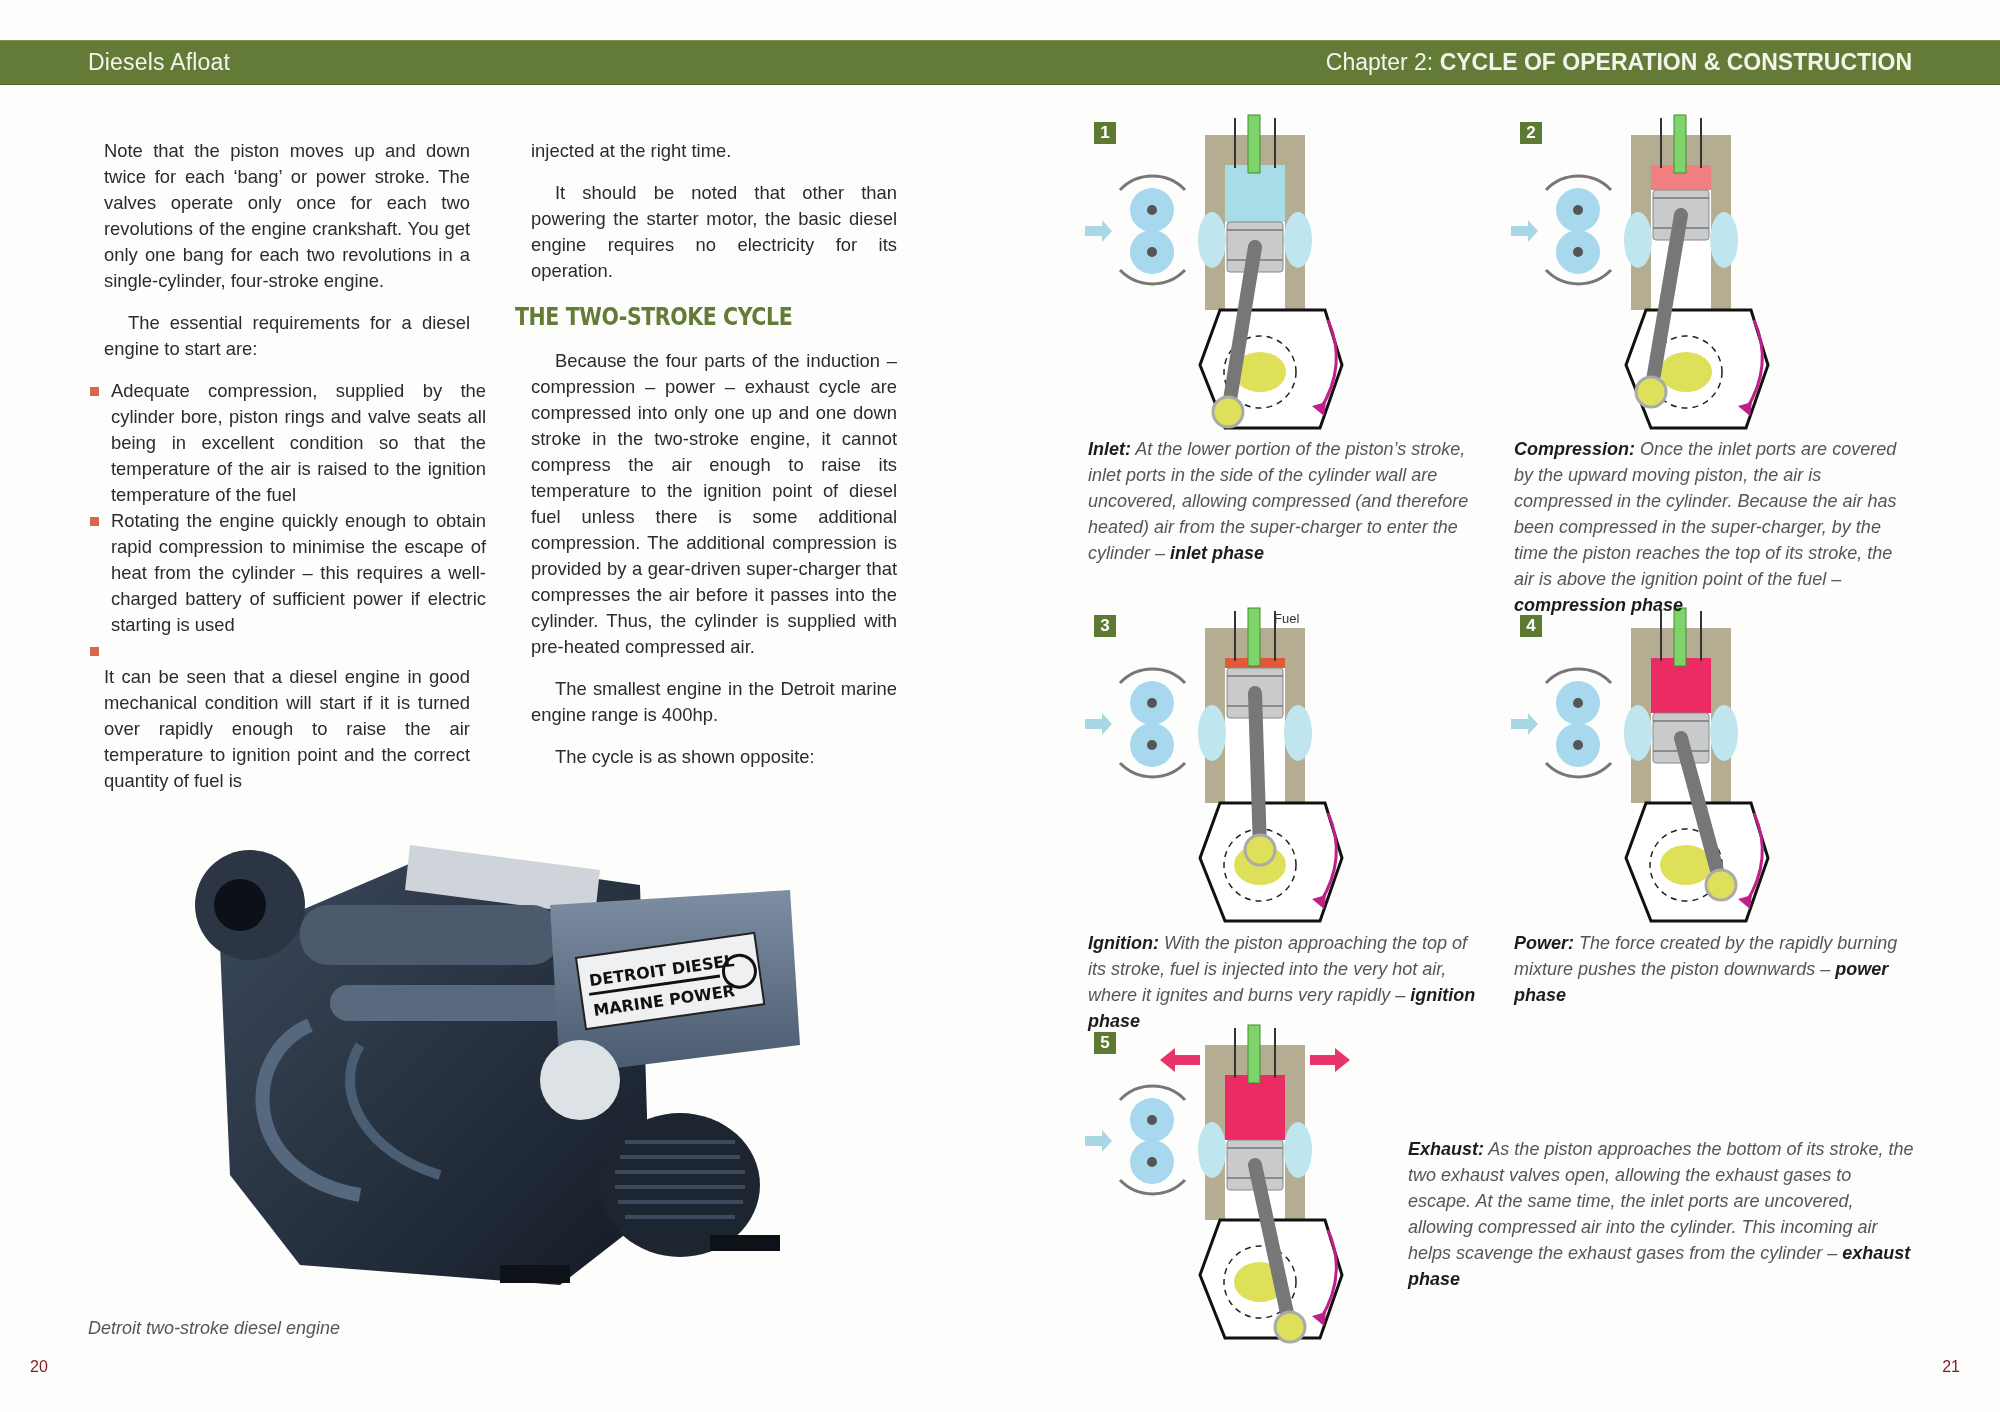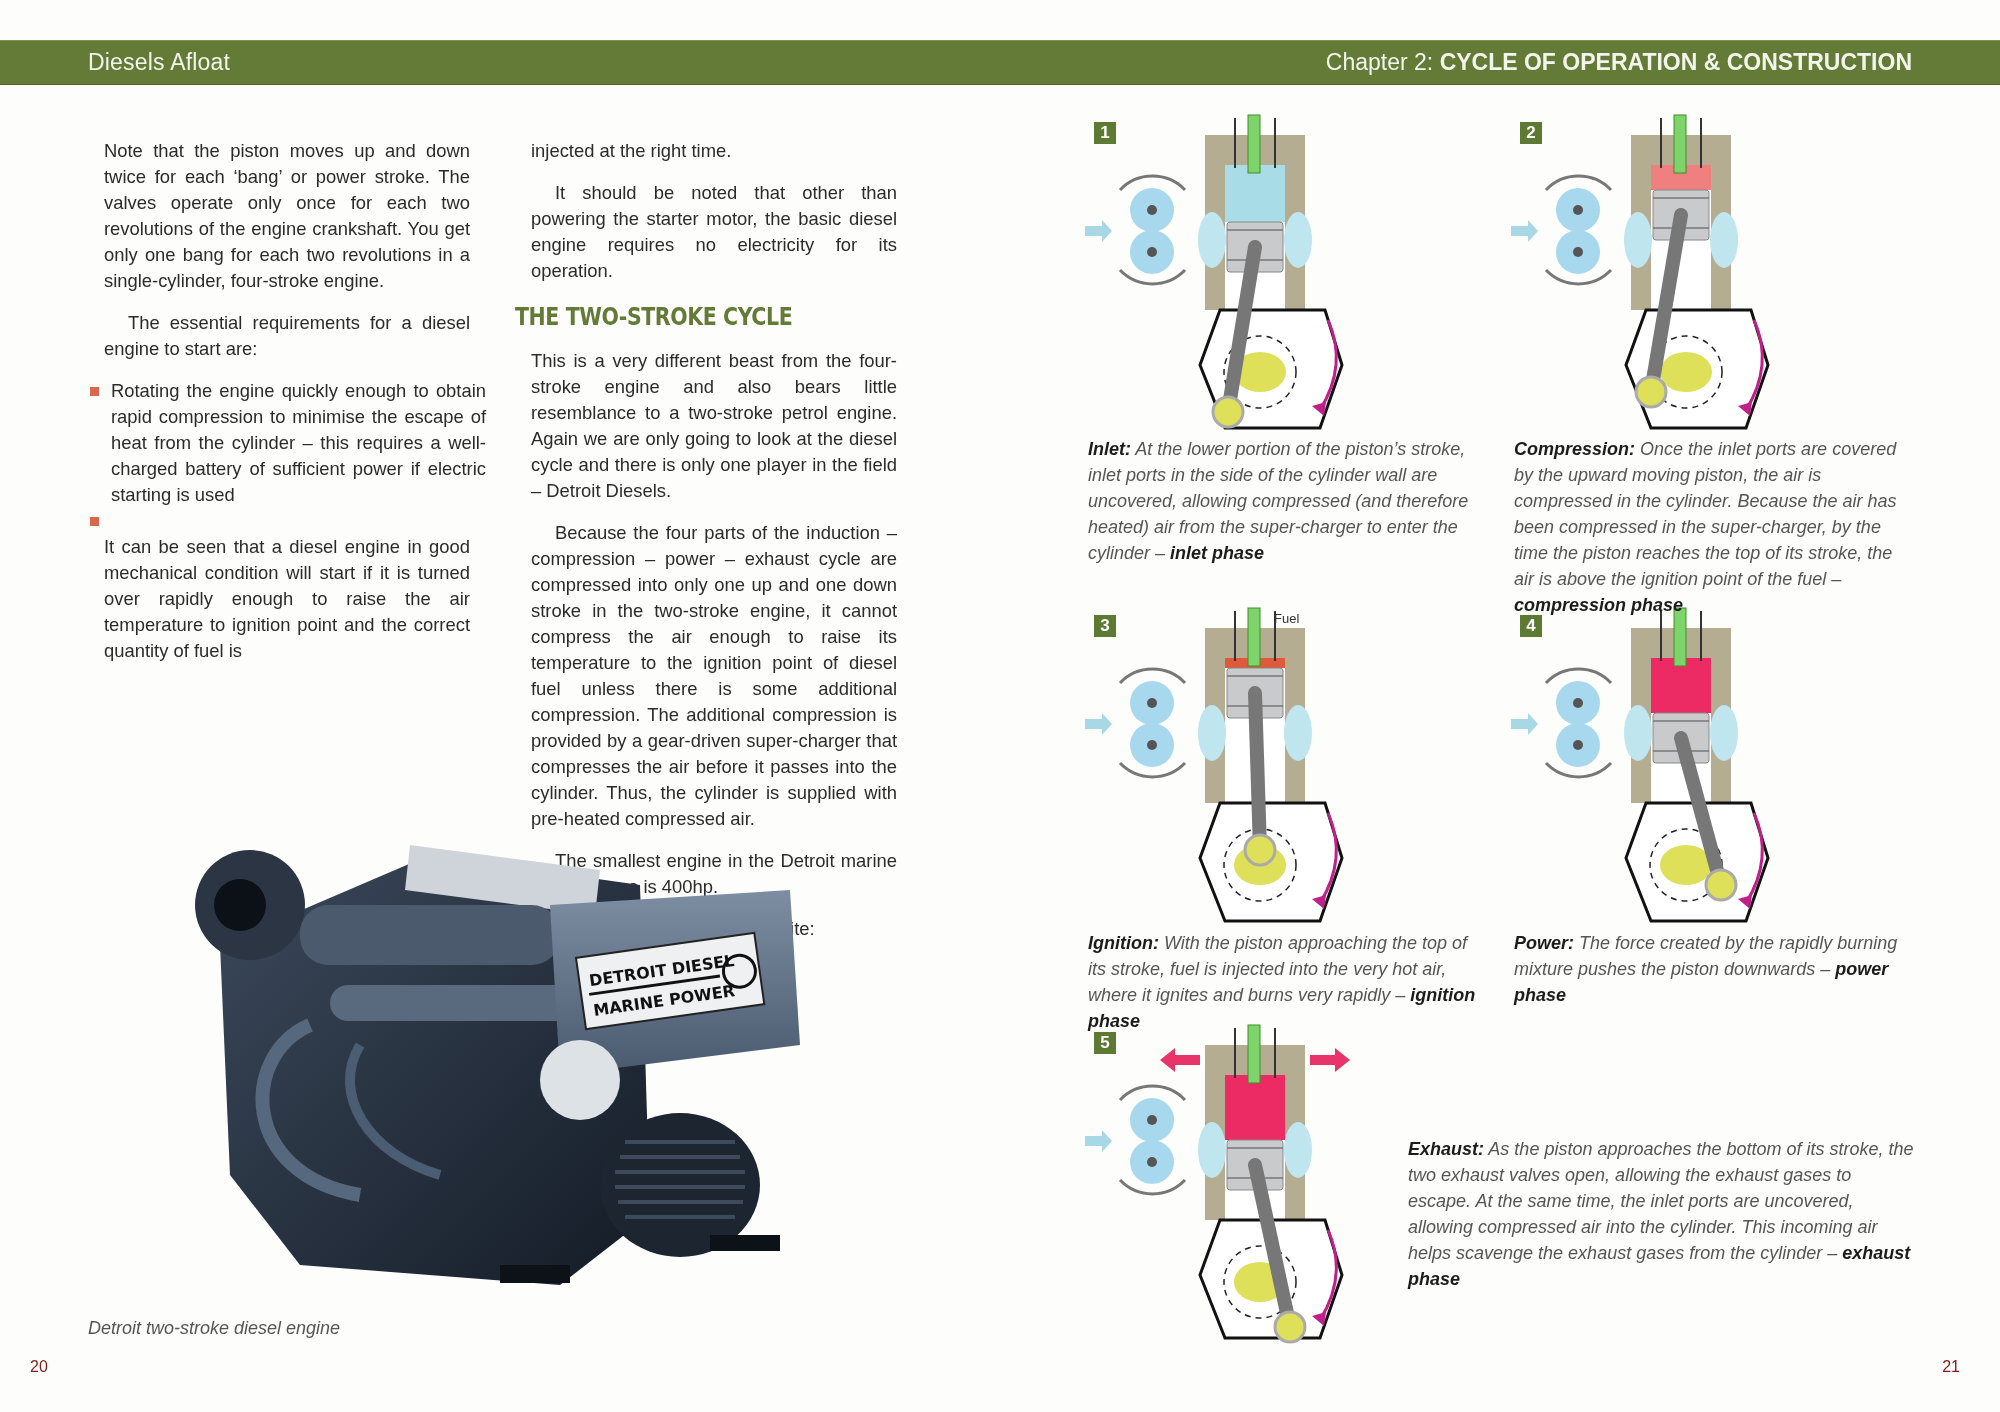--- a/index.html
+++ b/index.html
@@ -79,31 +79,31 @@
   <div class="header-left">Diesels Afloat</div>
   <div class="header-right">
     <span>Chapter 2: </span><span class="strong">CYCLE OF OPERATION &amp; CONSTRUCTION</span>
   </div>
 </div>
 
 <div class="col col1">
   <p>Note that the piston moves up and down twice for each ‘bang’ or power stroke. The valves operate only once for each two revolutions of the engine crankshaft. You get only one bang for each two revolutions in a single-cylinder, four-stroke engine.</p>
   <p class="indent">The essential requirements for a diesel engine to start are:</p>
   <ul class="bullets">
+    <li><span class="sq"></span><span>Adequate compression, supplied by the cylinder bore, piston rings and valve seats all being in excellent condition so that the temperature of the air is raised to the ignition temperature of the fuel</span></li>
     <li><span class="sq"></span><span>Rotating the engine quickly enough to obtain rapid compression to minimise the escape of heat from the cylinder – this requires a well-charged battery of sufficient power if electric starting is used</span></li>
     <li><span class="sq"></span></li>
   </ul>
   <p class="gap">It can be seen that a diesel engine in good mechanical condition will start if it is turned over rapidly enough to raise the air temperature to ignition point and the correct quantity of fuel is</p>
 </div>
 
 <div class="col col2">
   <p>injected at the right time.</p>
   <p class="indent">It should be noted that other than powering the starter motor, the basic diesel engine requires no electricity for its operation.</p>
   <div class="section-heading">THE TWO-STROKE CYCLE</div>
-  <p>This is a very different beast from the four-stroke engine and also bears little resemblance to a two-stroke petrol engine. Again we are only going to look at the diesel cycle and there is only one player in the field – Detroit Diesels.</p>
   <p class="indent">Because the four parts of the induction – compression – power – exhaust cycle are compressed into only one up and one down stroke in the two-stroke engine, it cannot compress the air enough to raise its temperature to the ignition point of diesel fuel unless there is some additional compression. The additional compression is provided by a gear-driven super-charger that compresses the air before it passes into the cylinder. Thus, the cylinder is supplied with pre-heated compressed air.</p>
   <p class="indent">The smallest engine in the Detroit marine engine range is 400hp.</p>
   <p class="indent">The cycle is as shown opposite:</p>
 </div>
 
 <div class="engine-photo">
   <svg width="640" height="510" viewBox="0 0 640 510">
     <defs>
       <linearGradient id="eg1" x1="0" y1="0" x2="1" y2="1">
         <stop offset="0" stop-color="#3c4a5c"></stop>

